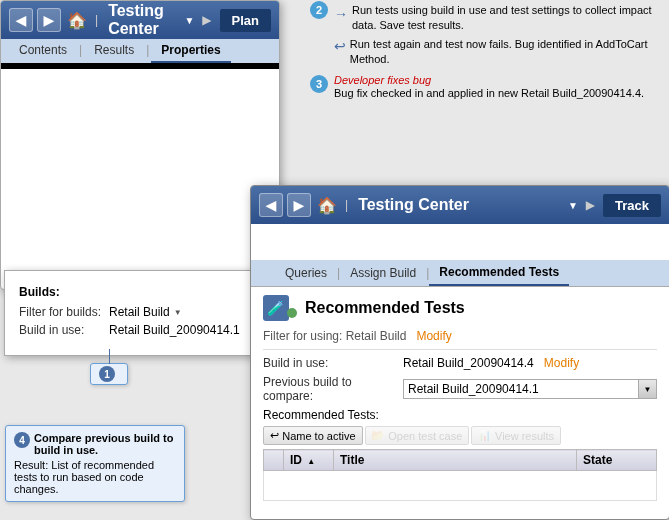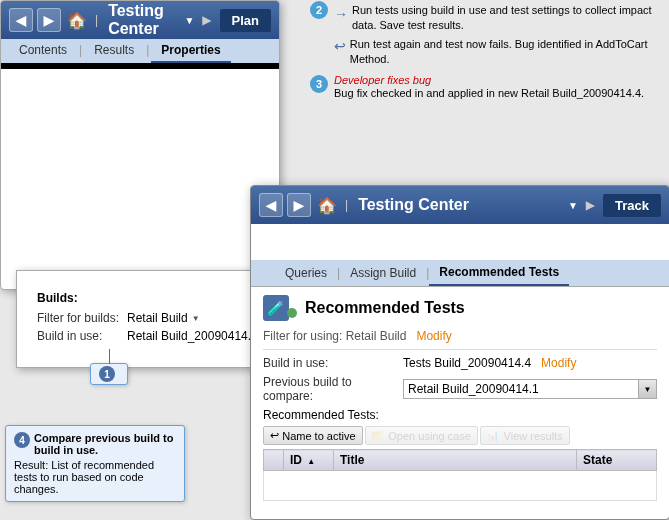--- a/index.html
+++ b/index.html
@@ -147,25 +147,25 @@
       border: 1px solid #aaa;
       padding: 2px 4px;
       font-size: 12px;
       height: 40px;
       resize: none;
     }
 
     
     .builds-section {
       position: absolute;
-      left: 16px; top: 270px;
+      left: 4px; top: 270px;
       width: 280px;
       background: #fff;
       border: 1px solid #aaa;
-      padding: 20px;
+      padding: 14px;
       z-index: 2;
       box-shadow: 2px 2px 8px rgba(0,0,0,0.3);
     }
     .builds-title {
       font-weight: bold;
       margin-bottom: 6px;
       font-size: 12px;
     }
     .builds-row {
       display: flex;
@@ -559,21 +559,21 @@
     </div>
 
     <div class="rec-filter-row">
       <span class="rec-filter-label">Filter for using: Retail Build</span>
       <a class="modify-link">Modify</a>
     </div>
 
     <div class="rec-form-row">
       <span class="rec-form-label">Build in use:</span>
       <div class="rec-form-value">
-        <span>Tests Build_20090414.4</span>
+        <span>Retail Build_20090414.4</span>
         <a class="modify-link">Modify</a>
       </div>
     </div>
 
     <div class="rec-form-row">
       <span class="rec-form-label">Previous build to compare:</span>
       <div class="rec-dropdown">
         <span>Retail Build_20090414.1</span>
         <div class="dd-btn">▼</div>
       </div>
@@ -581,21 +581,21 @@
 
     <div class="rec-tests-label">Recommended Tests:</div>
 
     <div class="rec-toolbar">
       <button class="toolbar-btn">
         <span>↩</span>
         <span>Name to active</span>
       </button>
       <button class="toolbar-btn disabled" disabled="">
         <span>📂</span>
-        <span>Open using case</span>
+        <span>Open test case</span>
       </button>
       <button class="toolbar-btn disabled" disabled="">
         <span>📊</span>
         <span>View results</span>
       </button>
     </div>
 
     <table class="rec-table">
       <thead>
         <tr>

